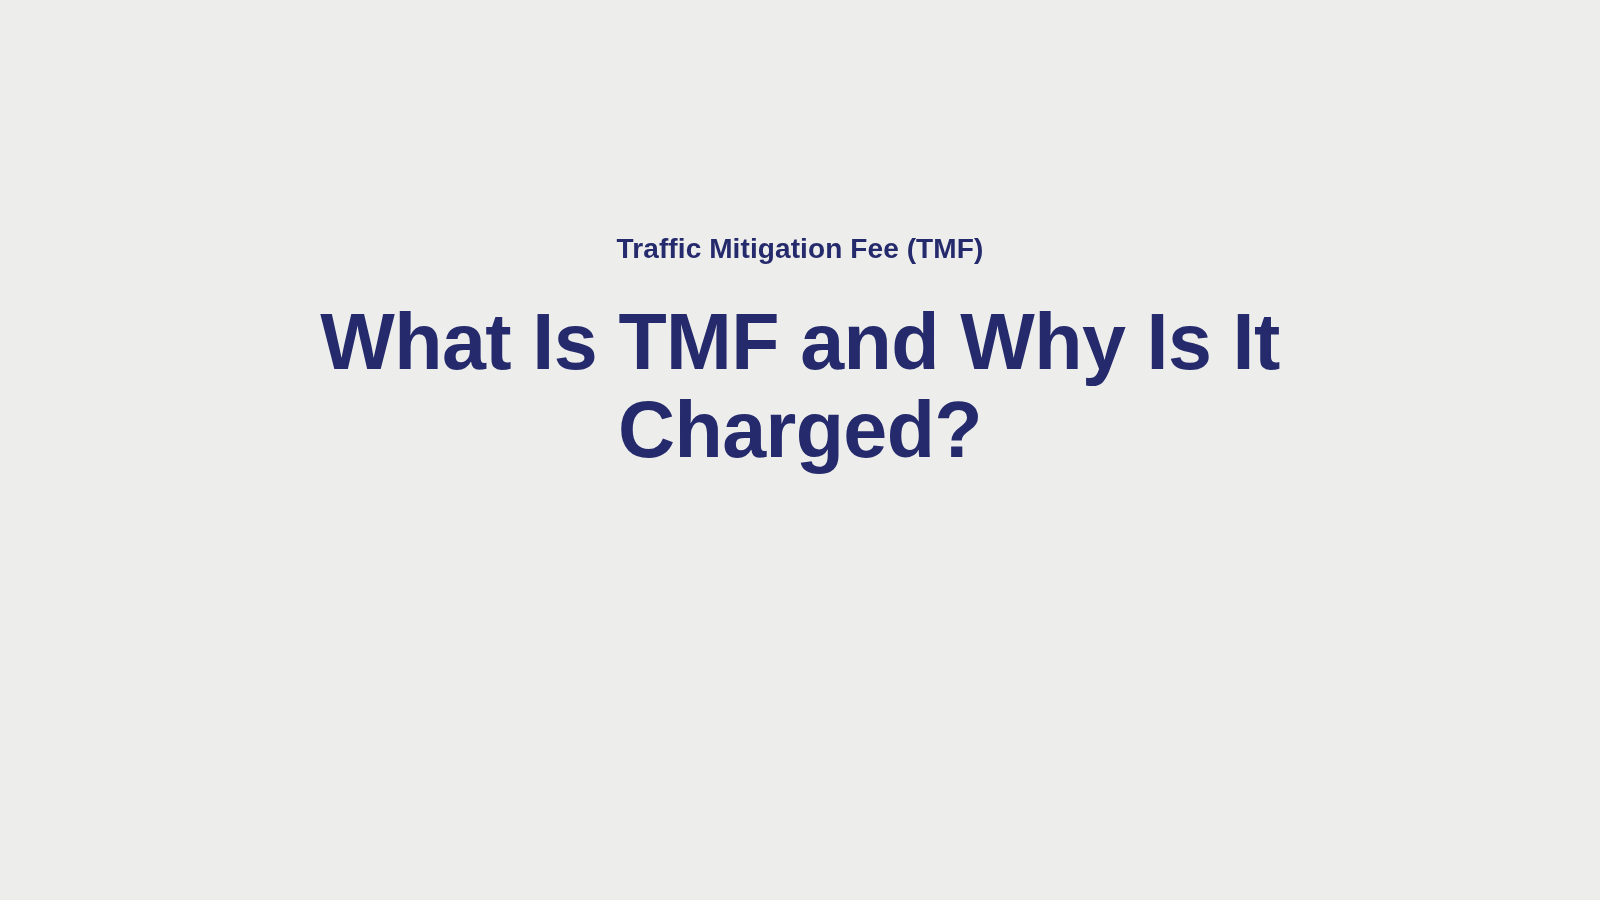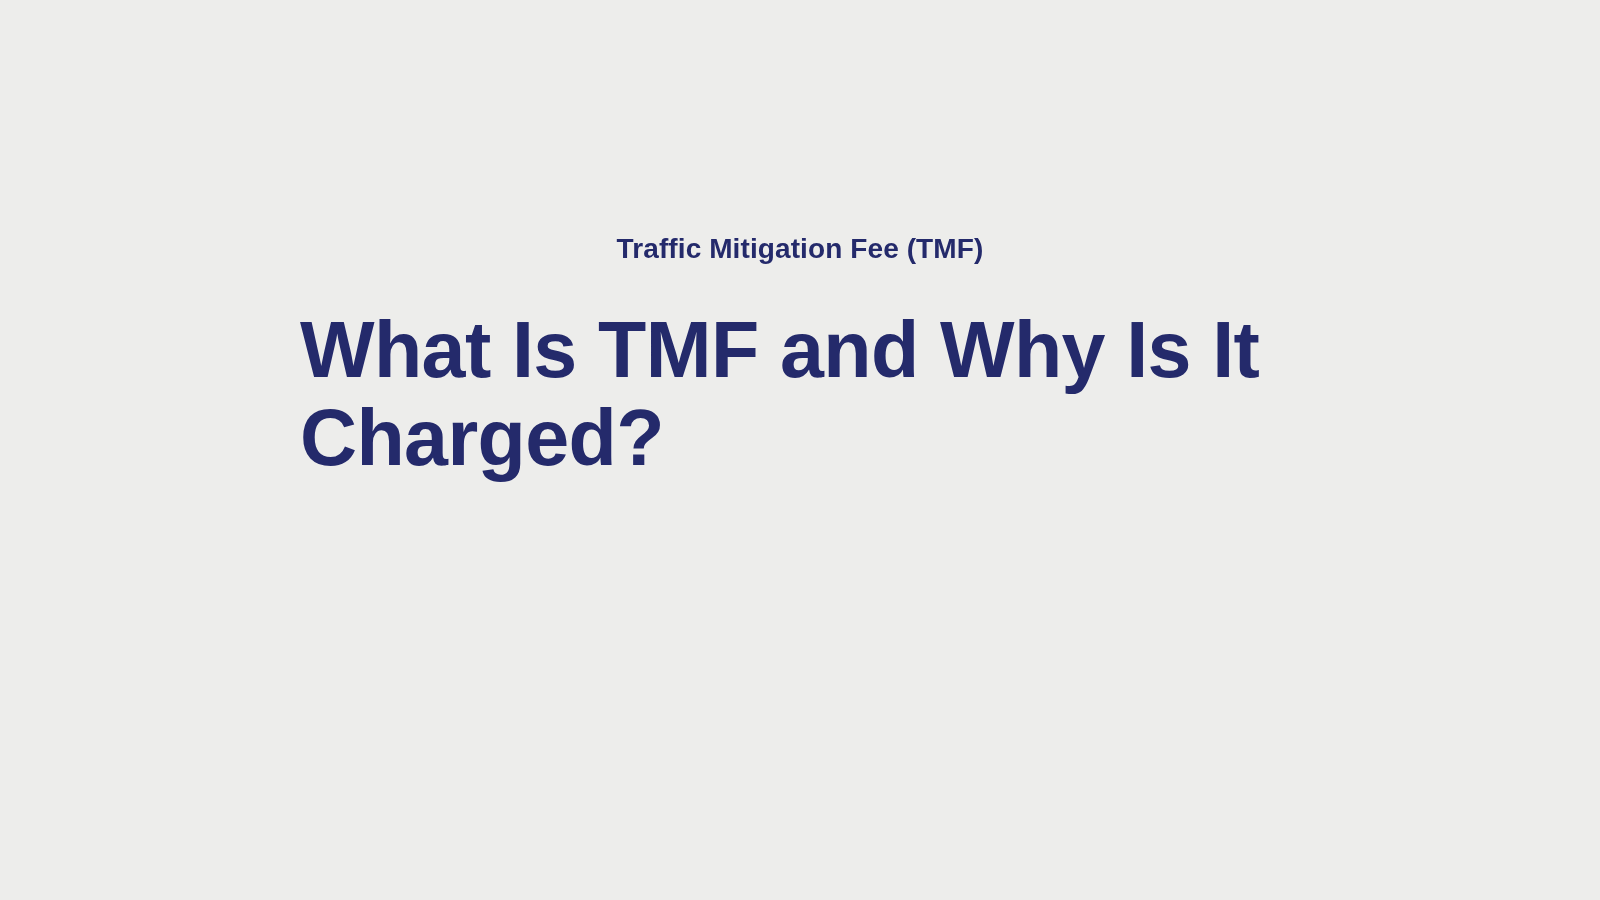--- a/index.html
+++ b/index.html
@@ -47,22 +47,22 @@
     max-width: 1100px;
     white-space: nowrap;
   }
 
   .hero-title {
     font-size: 79px;
     font-weight: 700;
     line-height: 88px;
     letter-spacing: -0.6px;
     color: #242a6b;
-    text-align: left;
-    margin: 16px;
+    text-align: center;
+    margin: 8px;
     max-width: 1000px;
     word-wrap: break-word;
   }
 </style>
 </head>
 <body style="background: rgb(237, 237, 235);">
 
 <div id="page-root" style="background: rgb(237, 237, 235);">
 
   <div class="hero-block">

